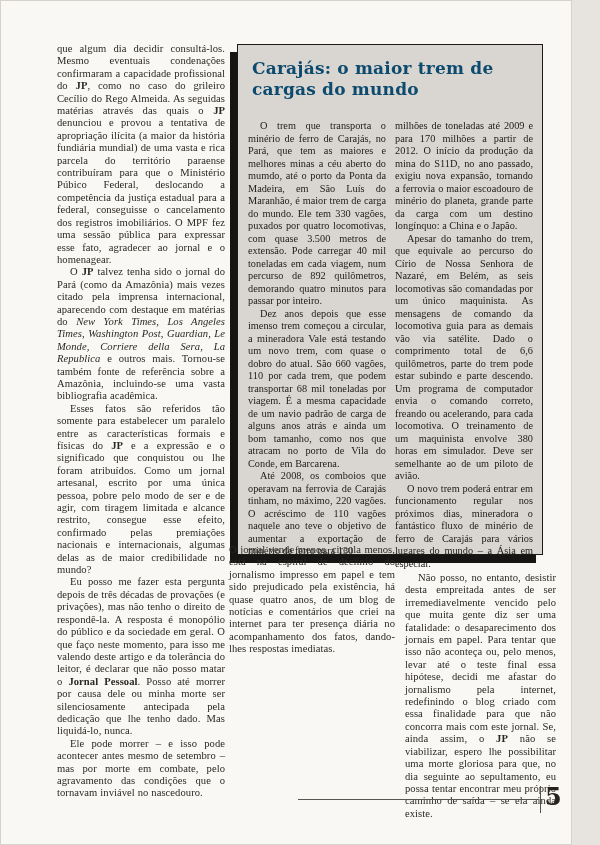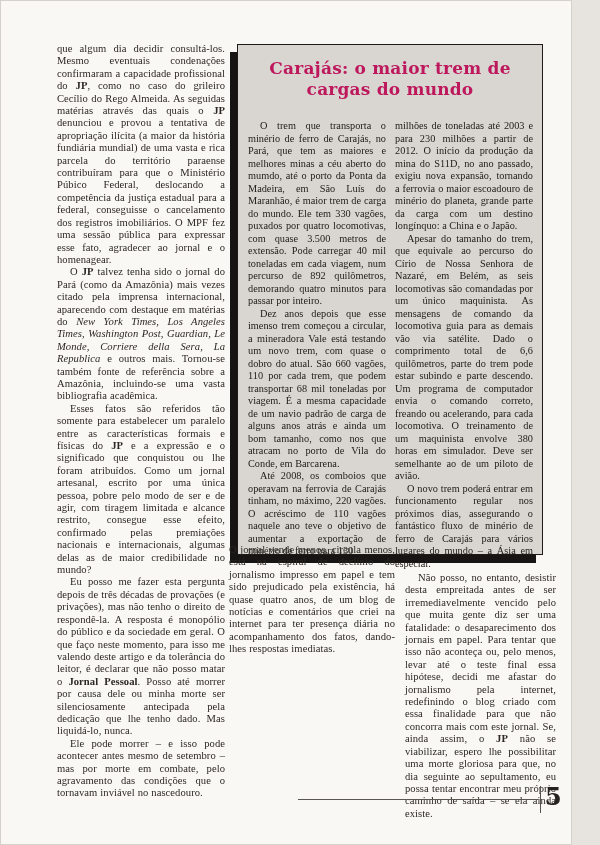--- a/index.html
+++ b/index.html
@@ -38,22 +38,22 @@
     background:#d9d6d2;
     border:1px solid #1c1b19;
     box-shadow:-7px 8px 0 0 #161513;
     box-sizing:border-box;
   }
   .article-title {
     font-family:"DejaVu Serif", serif;
     font-weight:bold;
     font-size:17px;
     line-height:20.5px;
-    text-align:center;
-    color:#be185d;
+    text-align:left;
+    color:#0c4a6e;
     padding:13px 14px 8px 14px;
     letter-spacing:0.2px;
   }
   .article-cols {
     display:flex;
     gap:9px;
     padding:2px 9px 0 10px;
     margin-top:11px;
   }
   .article-col {
@@ -110,23 +110,23 @@
 
   <div class="article-box">
     <div class="article-title">Carajás: o maior trem de cargas do mundo</div>
     <div class="article-cols">
       <div class="article-col">
           <p class="para indent"><span>O trem que transporta o minério de ferro de Carajás, no Pará, que tem as maiores e melhores minas a céu aberto do mumdo, até o porto da Ponta da Madeira, em São Luís do Maranhão, é maior trem de carga do mundo. Ele tem 330 vagões, puxados por quatro locomotivas, com quase 3.500 metros de extensão. Pode carregar 40 mil toneladas em cada viagem, num percurso de 892 quilômetros, demorando quatro minutos para passar por inteiro.</span></p>
           <p class="para indent"><span>Dez anos depois que esse imenso trem começou a circular, a mineradora Vale está testando um novo trem, com quase o dobro do atual. São 660 vagões, 110 por cada trem, que podem transportar 68 mil toneladas por viagem. É a mesma capacidade de um navio padrão de carga de alguns anos atrás e ainda um bom tamanho, como nos que atracam no porto de Vila do Conde, em Barcarena.</span></p>
           <p class="para indent"><span>Até 2008, os comboios que operavam na ferrovia de Carajás tinham, no máximo, 220 vagões. O acréscimo de 110 vagões naquele ano teve o objetivo de aumentar a exportação de minério de ferro para 130</span></p>
         </div>
       <div class="article-col">
-          <p class="para"><span>milhões de toneladas até 2003 e para 230 milhões a partir de 2012. O início da produção da mina do S11D, no ano passado, exigiu nova expansão, tornando a ferrovia o maior escoadouro de minério do planeta, grande parte da carga com um destino longínquo: a China e o Japão.</span></p>
+          <p class="para"><span>milhões de toneladas até 2009 e para 170 milhões a partir de 2012. O início da produção da mina do S11D, no ano passado, exigiu nova expansão, tornando a ferrovia o maior escoadouro de minério do planeta, grande parte da carga com um destino longínquo: a China e o Japão.</span></p>
           <p class="para indent"><span>Apesar do tamanho do trem, que equivale ao percurso do Círio de Nossa Senhora de Nazaré, em Belém, as seis locomotivas são comandadas por um único maquinista. As mensagens de comando da locomotiva guia para as demais vão via satélite. Dado o comprimento total de 6,6 quilômetros, parte do trem pode estar subindo e parte descendo. Um programa de computador envia o comando correto, freando ou acelerando, para cada locomotiva. O treinamento de um maquinista envolve 380 horas em simulador. Deve ser semelhante ao de um piloto de avião.</span></p>
-          <p class="para indent"><span>O novo trem poderá entrar em funcionamento regular nos próximos dias, assegurando o fantástico fluxo de minério de ferro de Carajás para vários lugares do mundo – a Ásia em especial.</span></p>
+          <p class="para indent"><span>O novo trem poderá entrar em funcionamento regular nos próximos dias, mineradora o fantástico fluxo de minério de ferro de Carajás para vários lugares do mundo – a Ásia em especial.</span></p>
         </div>
     </div>
   </div>
 
   <div id="mid-col" class="col">
       <p class="para"><span>O jornal vende menos, circula menos, está na espiral de declínio do jornalismo impresso em papel e tem sido prejudicado pela existência, há quase quatro anos, de um blog de notícias e comentários que criei na internet para ter presença diária no acompanhamento dos fatos, dando-lhes respostas imediatas.</span></p>
     </div>
 
   <div id="right-col" class="col">
       <p class="para indent"><span>Não posso, no entanto, desistir desta empreitada antes de ser irremediavelmente vencido pelo que muita gente diz ser uma fatalidade: o desaparecimento dos jornais em papel. Para tentar que isso não aconteça ou, pelo menos, levar até o teste final essa hipótese, decidi me afastar do jornalismo pela internet, redefinindo o blog criado com essa finalidade para que não concorra mais com este jornal. Se, ainda assim, o </span><span style="font-weight: bold;">JP</span><span> não se viabilizar, espero lhe possibilitar uma morte gloriosa para que, no dia seguinte ao sepultamento, eu possa tentar encontrar meu próprio caminho de saída – se ela ainda existe.</span></p>

